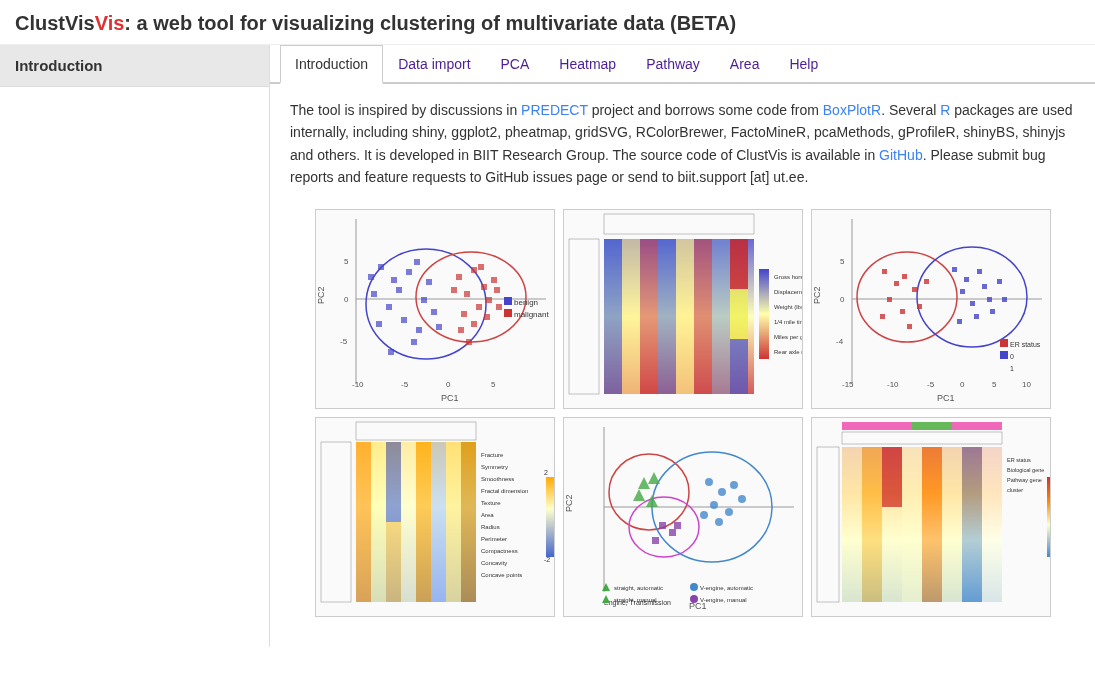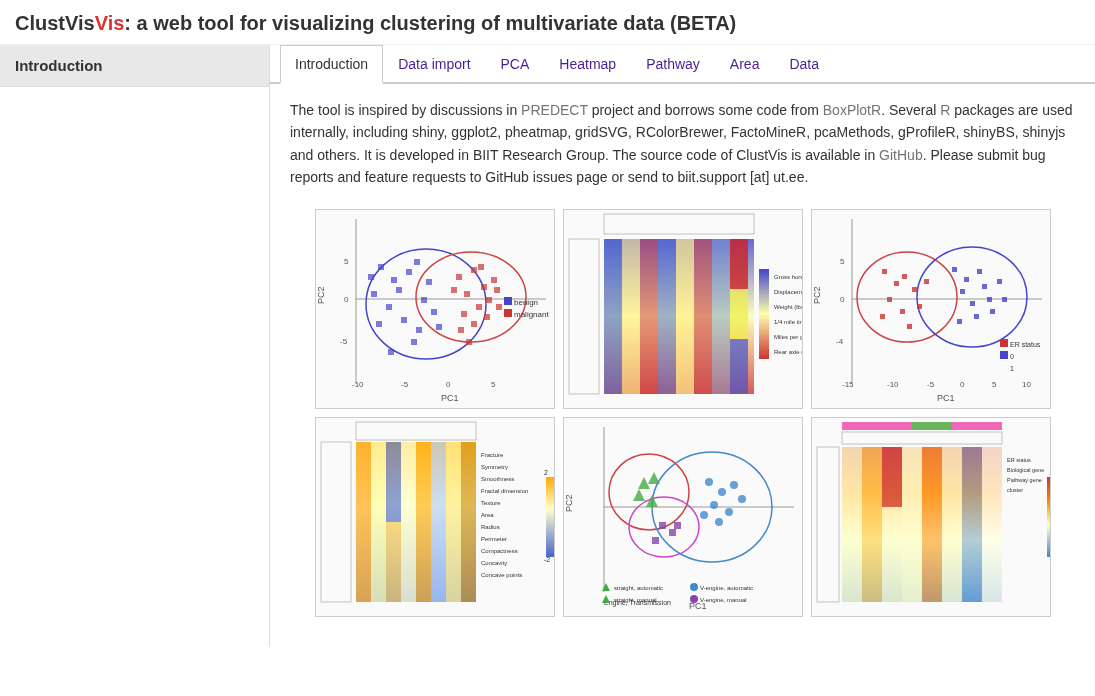--- a/index.html
+++ b/index.html
@@ -89,21 +89,21 @@
       padding: 15px 20px;
     }
 
     
     .intro-para {
       margin-bottom: 12px;
       line-height: 1.6;
       color: #333;
     }
     a.link {
-      color: #737373;
+      color: #3b82f6;
       text-decoration: none;
       margin-top: 45px;
     }
 
     
     .image-grid {
       display: flex;
       flex-direction: column;
       gap: 8px;
       margin: 20px 0 15px 0;
@@ -150,21 +150,21 @@
 
   <div class="content-area">
 
     <div class="tabs">
       <a class="tab active">Introduction</a>
       <a class="tab">Data import</a>
       <a class="tab">PCA</a>
       <a class="tab">Heatmap</a>
       <a class="tab">Pathway</a>
       <a class="tab">Area</a>
-      <a class="tab">Data</a>
+      <a class="tab">Help</a>
     </div>
 
     <div class="tab-content">
 
 
       <p class="intro-para">
         <span>The tool is inspired by discussions in </span><a class="link" href="#">PREDECT</a><span> project and borrows some code from </span><a class="link" href="#">BoxPlotR</a><span>. Several </span><a class="link" href="#">R</a><span> packages are used internally, including shiny, ggplot2, pheatmap, gridSVG, RColorBrewer, FactoMineR, pcaMethods, gProfileR, shinyBS, shinyjs and others. It is developed in BIIT Research Group. The source code of ClustVis is available in </span><a class="link" href="#">GitHub</a><span>. Please submit bug reports and feature requests to GitHub issues page or send to biit.support [at] ut.ee.</span>
       </p>
 
       <div class="image-grid">

